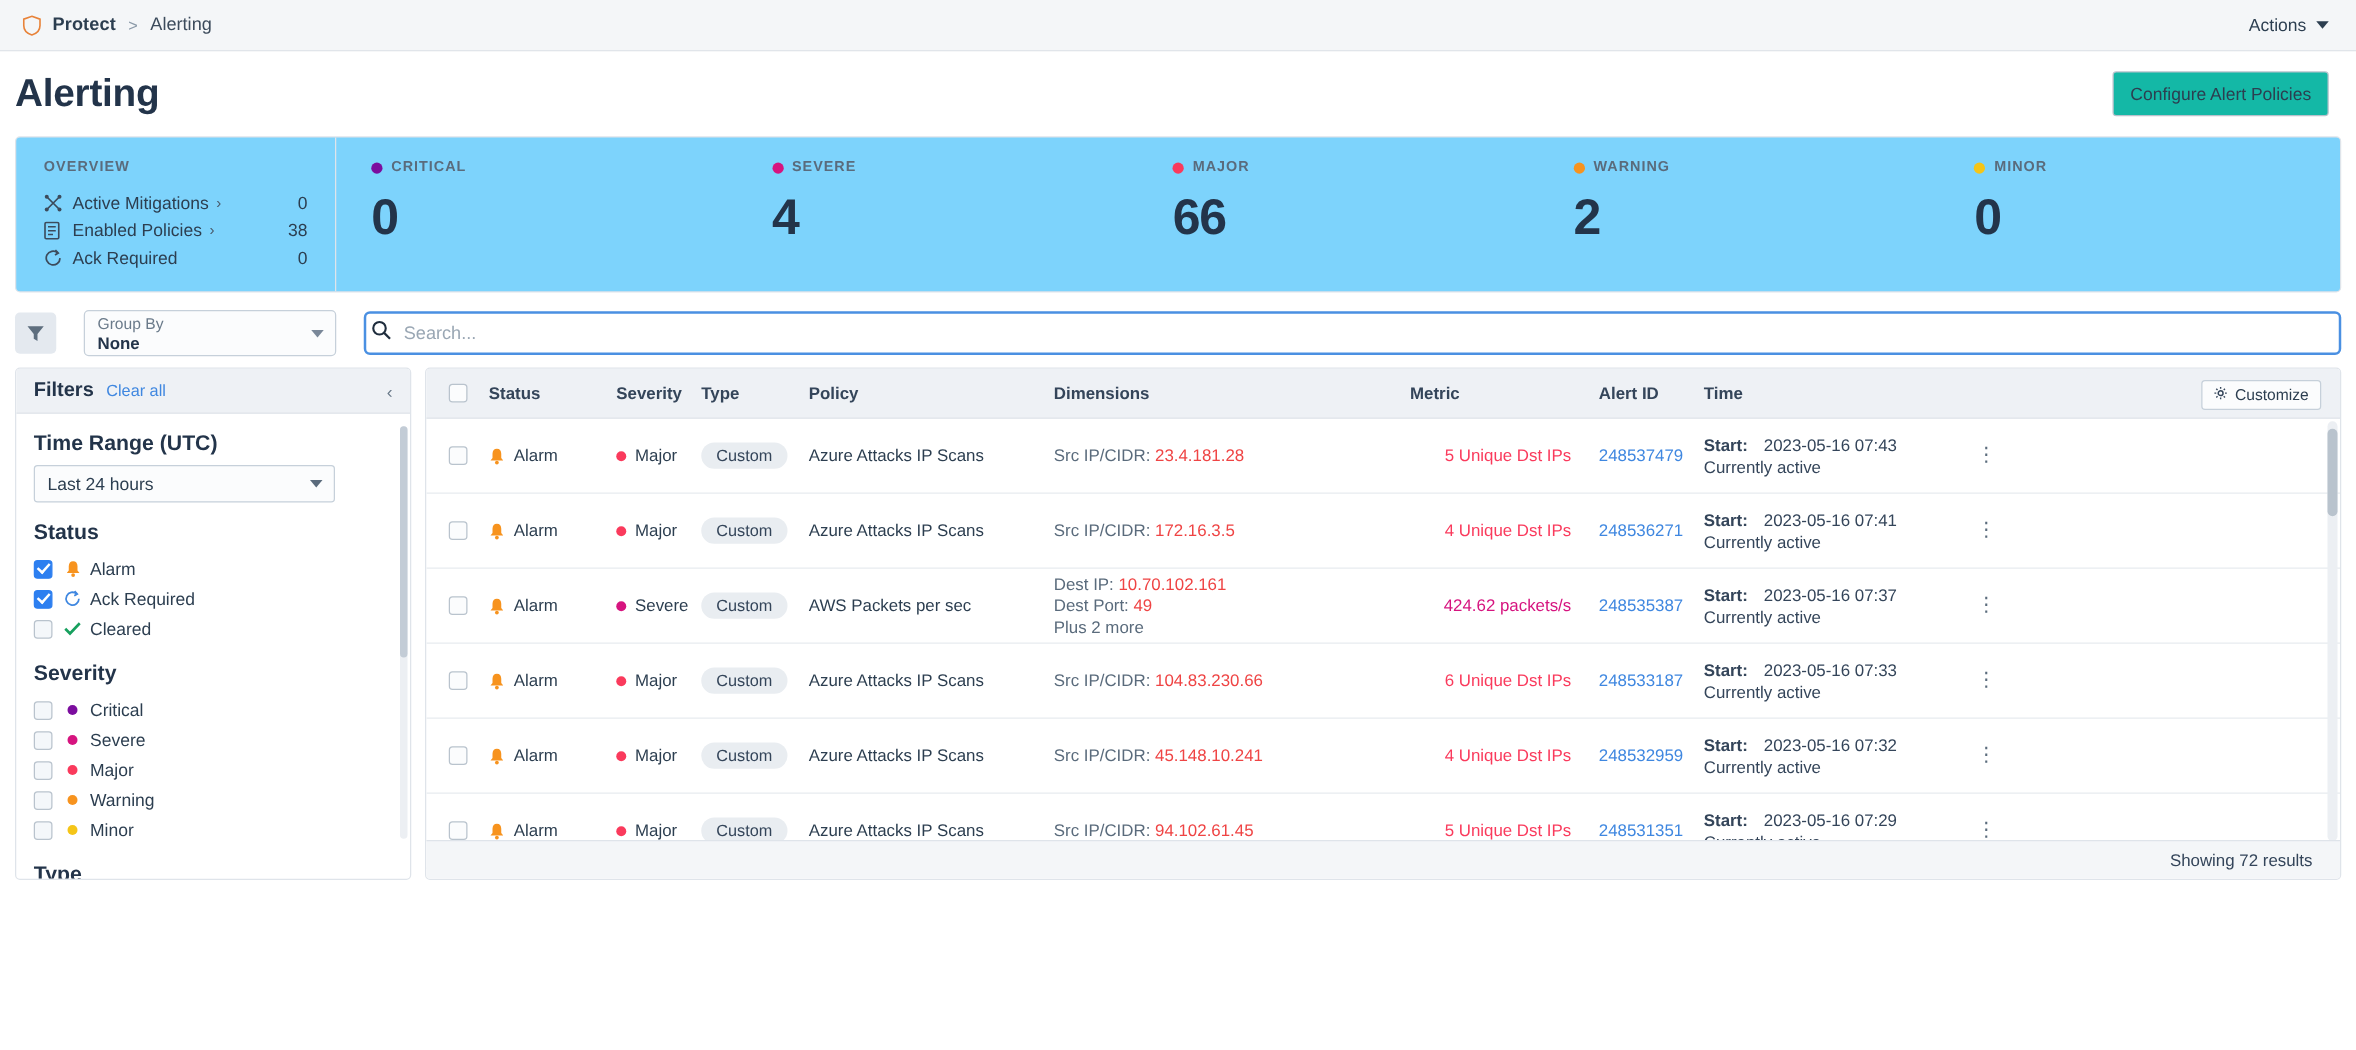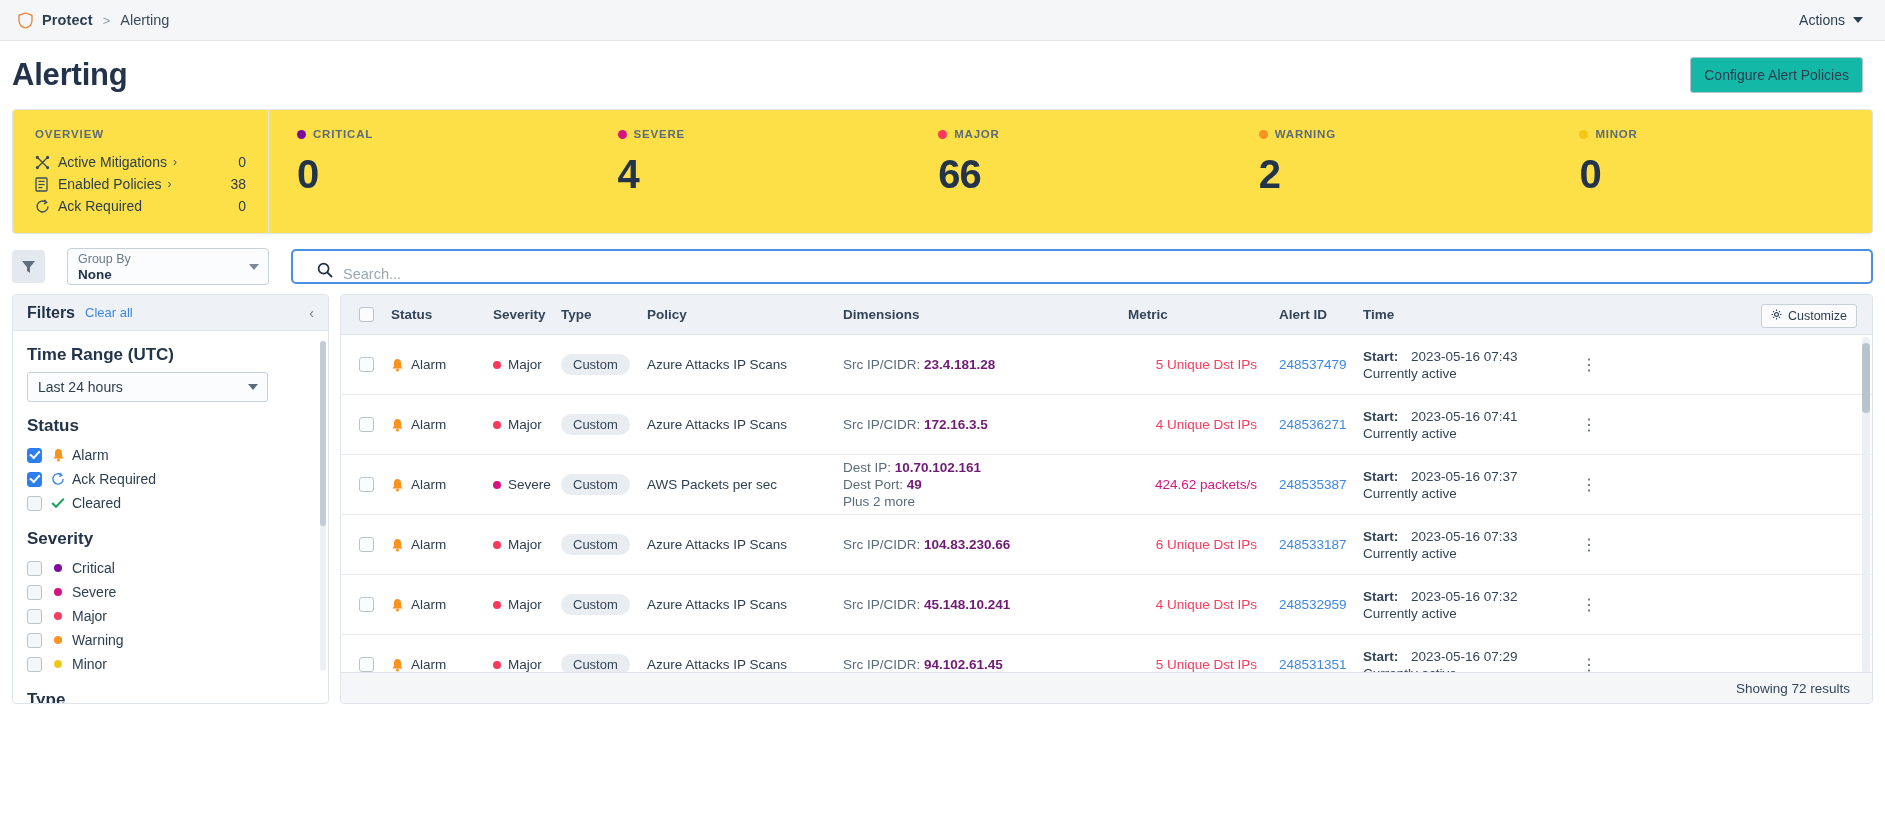--- a/index.html
+++ b/index.html
@@ -50,21 +50,21 @@
   .configure-btn {
     margin-left: auto;
     border: 1px solid #b8c2cc; background: #14b8a6; border-radius: 3px;
     font-size: 14px; color: #2c3e50; padding: 9px 13px; cursor: pointer;
     font-family: "Liberation Sans", sans-serif;
   }
 
   
   .summary {
     margin: 0 12px; border: 1px solid #dfe4ea; border-radius: 4px;
-    background: #fde047; display: flex; height: 125px;
+    background: #7dd3fc; display: flex; height: 125px;
   }
   .overview {
     width: 256px; flex: none; border-right: 1px solid #dfe4ea;
     padding: 18px 22px 0 22px;
   }
   .overview-label {
     font-size: 11.5px; color: #5a6b7c; letter-spacing: .9px; font-weight: bold;
     margin-bottom: 11px;
   }
   .ov-row {
@@ -104,21 +104,21 @@
   }
   .groupby-label { font-size: 12.5px; color: #6a7a8a; line-height: 15px; }
   .groupby-value { font-size: 13.5px; color: #23344a; font-weight: bold; line-height: 16px; }
   .groupby-caret {
     position: absolute; right: 9px; top: 15px; width: 0; height: 0;
     border-left: 5px solid transparent; border-right: 5px solid transparent;
     border-top: 6px solid #7a8899;
   }
   .searchbox {
     flex: 1; height: 35px; border: 2px solid #4a90e2; border-radius: 5px;
-    background: #fff; display: flex; align-items: flex-end; padding: 0 24px;
+    background: #fff; display: flex; align-items: center; padding: 0 4px;
   }
   .search-icon { margin-right: 10px; flex: none; }
   .search-input {
     flex: 1; border: none; outline: none; font-size: 14.5px;
     color: #2c3e50; font-family: "Liberation Sans", sans-serif;
     background: transparent;
   }
   .search-input::placeholder { color: #9aa7b4; }
 
   
@@ -223,21 +223,21 @@
   .c-time   { width: 206px; }
   .c-menu   { width: 40px; display: flex; justify-content: center; }
 
   .status-ico { margin-right: 7px; flex: none; display: flex; }
   .sev-bullet { width: 8px; height: 8px; border-radius: 50%; margin-right: 7px; flex: none; }
   .type-chip {
     display: inline-block; background: #e9edf1; border-radius: 12px;
     padding: 3px 12px; font-size: 13px; color: #34455a;
   }
   .dim-line { font-size: 13.5px; color: #5a6b7c; line-height: 17px; }
-  .dim-line b { color: #701a75; font-weight: bold; }
+  .dim-line b { color: #ef4444; font-weight: normal; }
   .dim-more { font-size: 13.5px; color: #5a6b7c; line-height: 17px; }
   .metric-val { font-size: 13.5px; }
   .alert-link { font-size: 13.5px; color: #3f87e0; cursor: pointer; }
   .time-line { display: flex; font-size: 13.5px; line-height: 17px; }
   .time-key { font-weight: bold; color: #34455a; width: 48px; flex: none; }
   .time-val { color: #34455a; }
   .time-sub { font-size: 13.5px; color: #34455a; line-height: 17px; }
   .kebab { color: #5a6b7c; font-size: 16px; cursor: pointer; letter-spacing: 0; line-height: 14px; }
 
   .tscroll {

